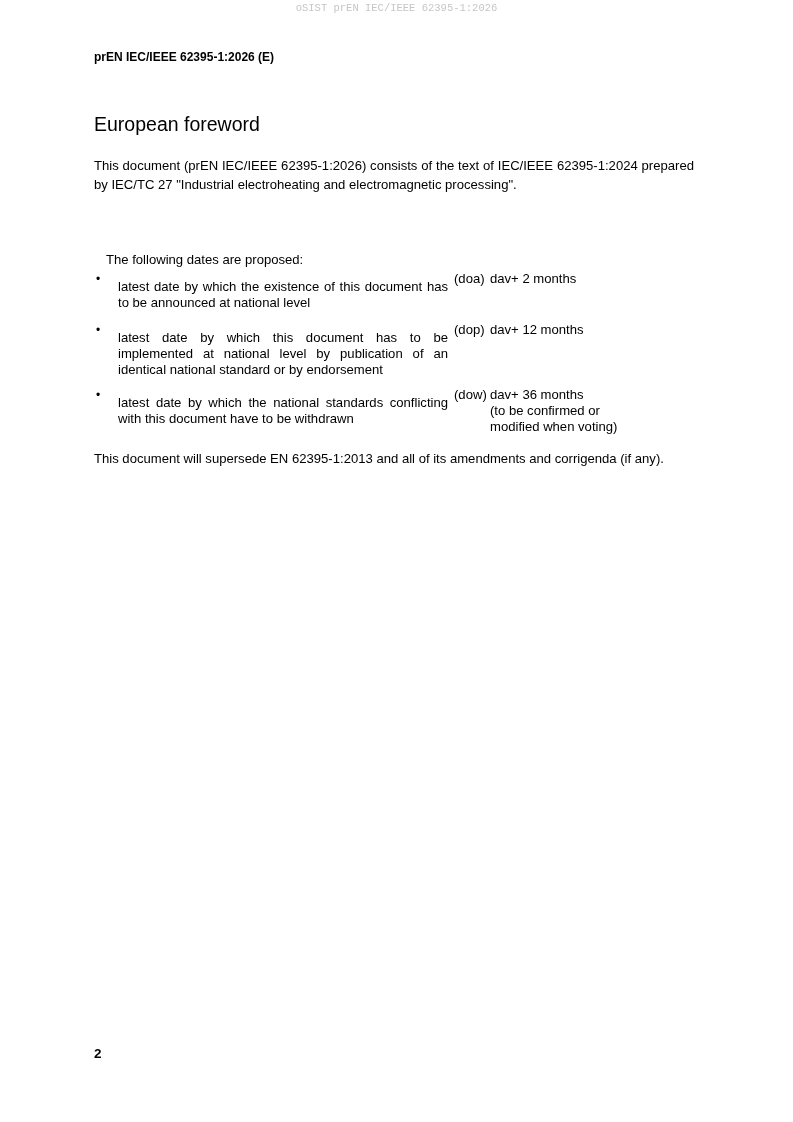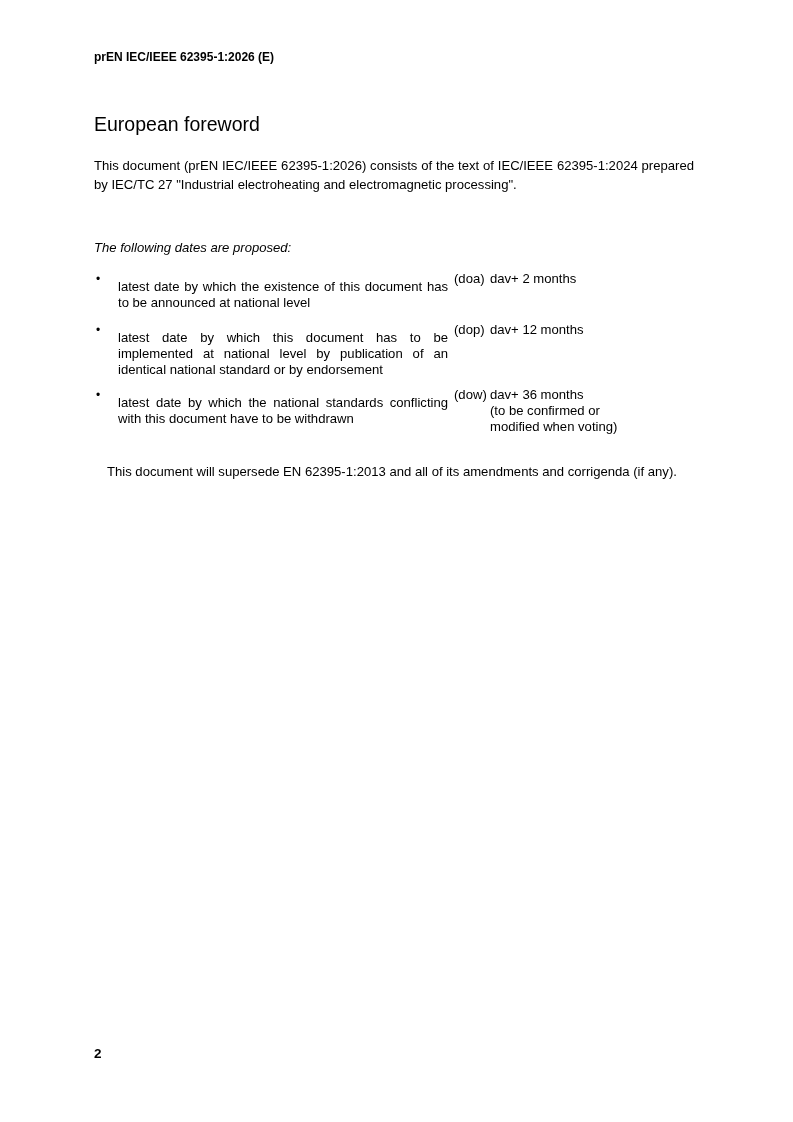--- a/index.html
+++ b/index.html
@@ -95,29 +95,30 @@
     left: 94px;
     font-size: 13.5px;
     font-weight: bold;
   }
 </style>
 </head>
 <body>
 
 <div class="page">
 
+  <div class="watermark">oSIST prEN IEC/IEEE 62395-1:2026</div>
 
   <div class="doc-ref">prEN IEC/IEEE 62395-1:2026 (E)</div>
 
   <h1 class="foreword-title" style="margin:0;">European foreword</h1>
 
   <p class="para para-1" style="margin:0;">This document (prEN IEC/IEEE 62395-1:2026) consists of the text of IEC/IEEE 62395-1:2024 prepared by IEC/TC 27 "Industrial electroheating and electromagnetic processing".</p>
 
 
-  <p class="para para-3" style="margin:0;font-style:italic;">The following dates are proposed:</p>
+  <p class="para para-3" style="margin:12px;">The following dates are proposed:</p>
 
   <div class="date-row date-row-1">
     <span class="b-marker">•</span>
     <span class="b-text">latest date by which the existence of this document has to be announced at national level</span>
     <span class="b-tag">(doa)</span>
     <span class="b-value">dav+ 2 months</span>
   </div>
 
   <div class="date-row date-row-2">
     <span class="b-marker">•</span>
@@ -128,17 +129,17 @@
 
   <div class="date-row date-row-3">
     <span class="b-marker">•</span>
     <span class="b-text">latest date by which the national standards conflicting with this document have to be withdrawn</span>
     <span class="b-tag">(dow)</span>
     <span class="b-value">dav+ 36 months
 (to be confirmed or
 modified when voting)</span>
   </div>
 
-  <p class="para para-4" style="margin:13px;">This document will supersede EN 62395-1:2013 and all of its amendments and corrigenda (if any).</p>
+  <p class="para para-4" style="margin:0;">This document will supersede EN 62395-1:2013 and all of its amendments and corrigenda (if any).</p>
 
   <div class="page-number">2</div>
 
 </div>
 
 </body></html>

